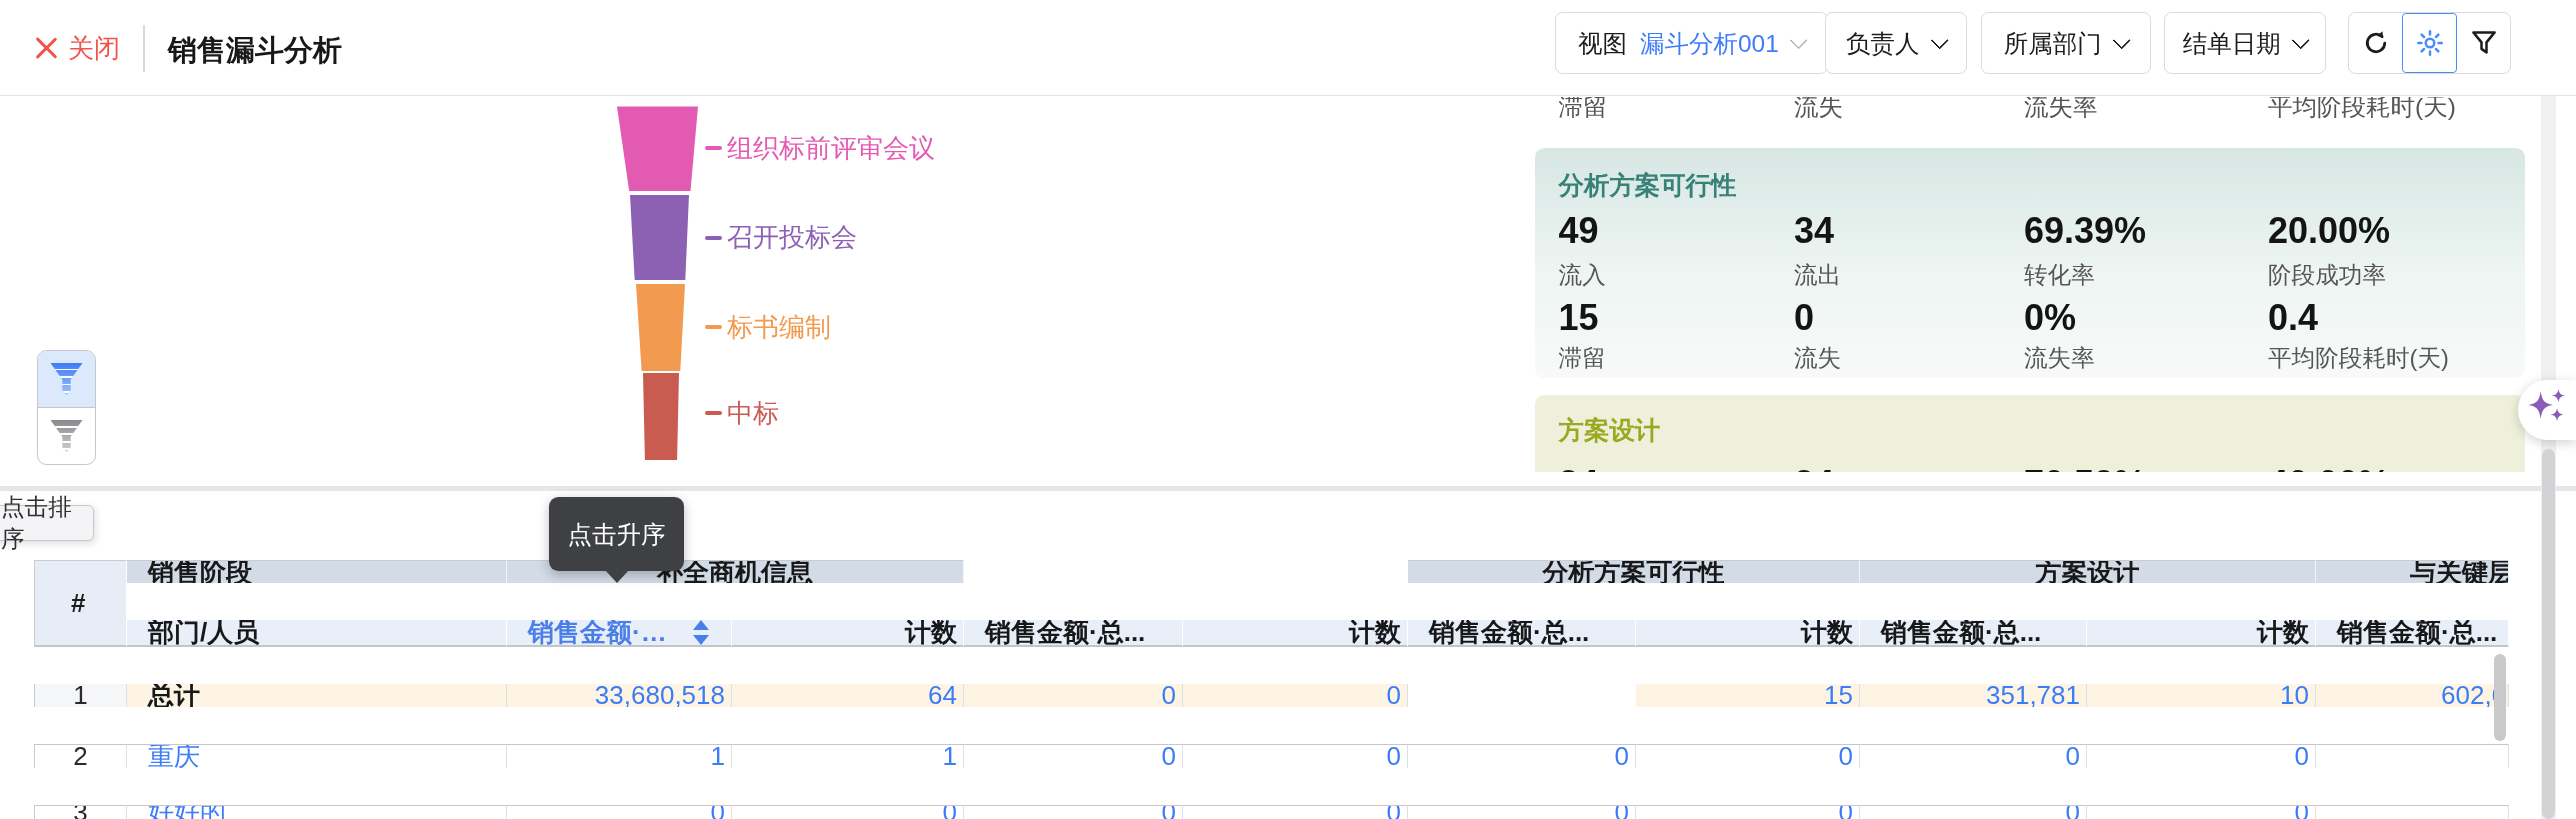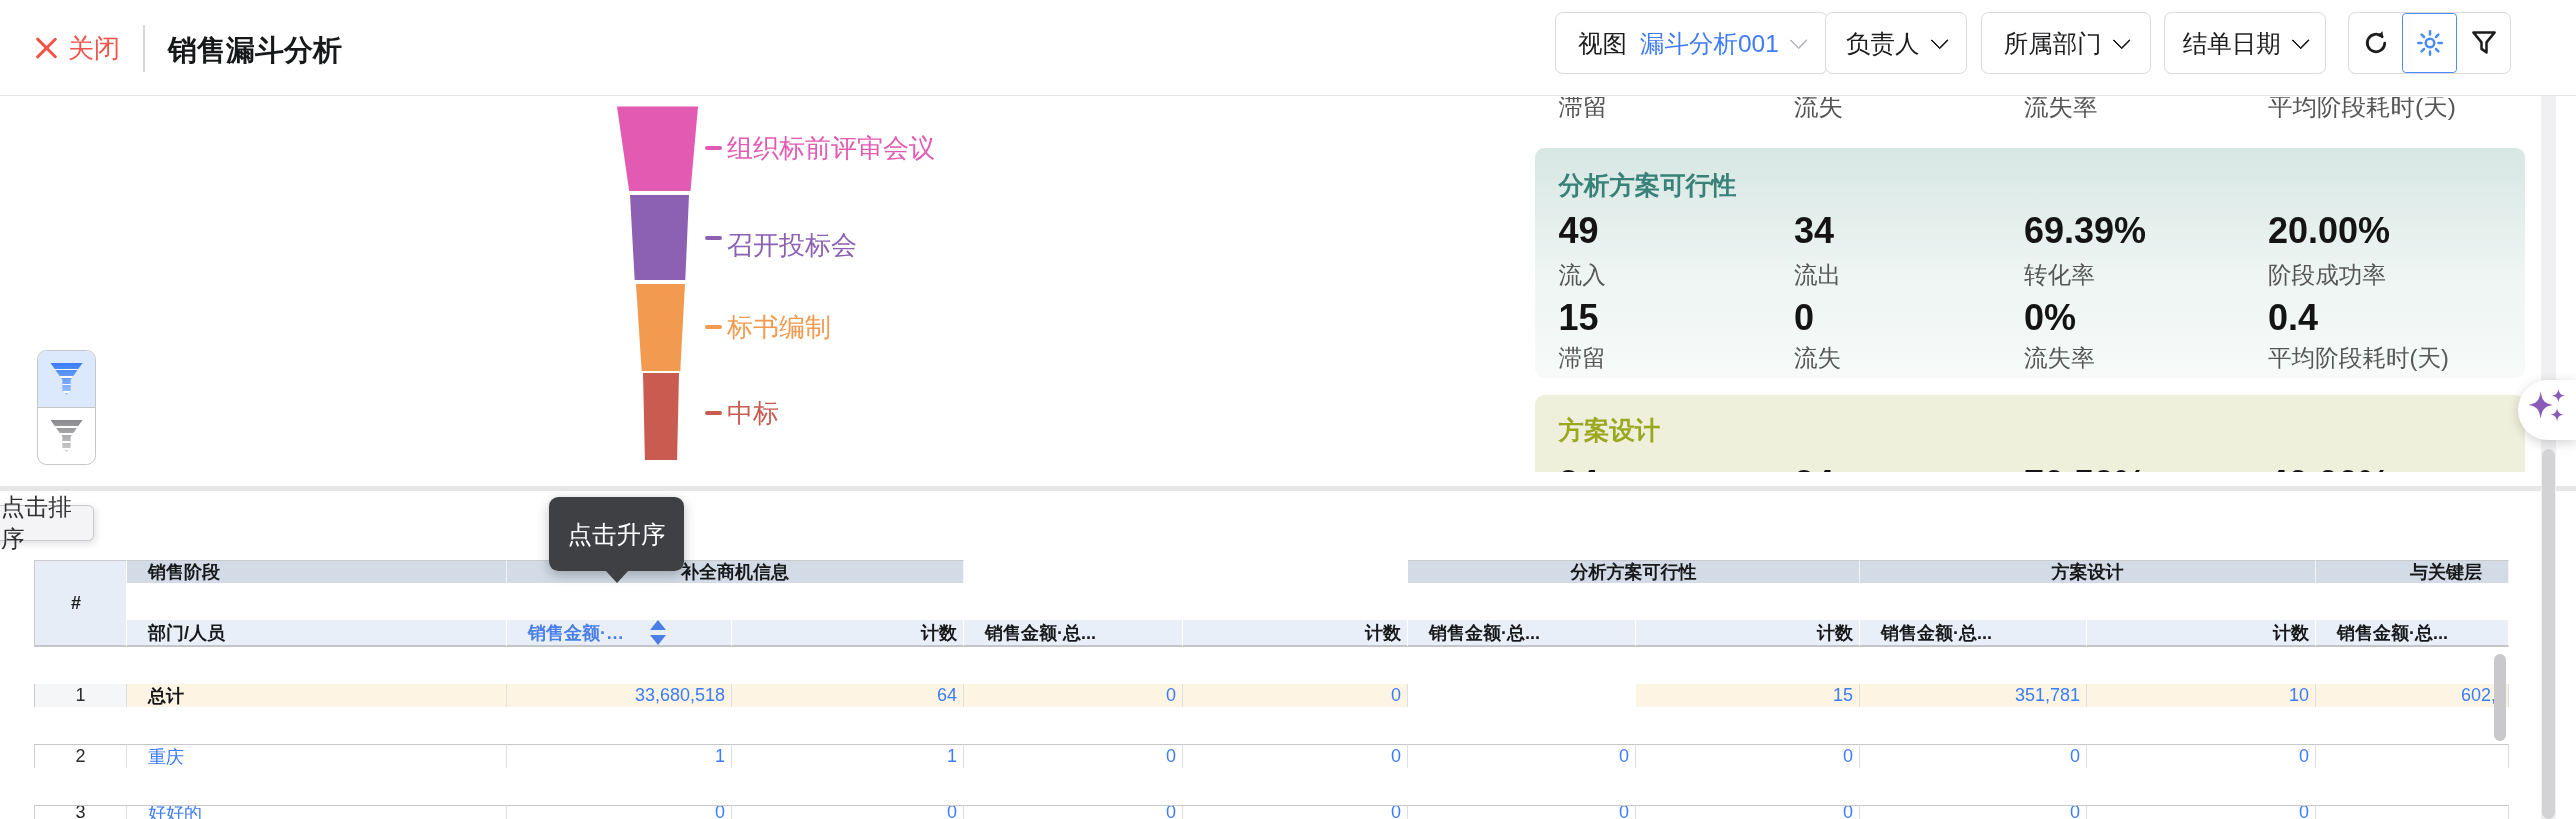--- a/index.html
+++ b/index.html
@@ -61,21 +61,21 @@
   #ai-button{position:absolute;left:2518px;top:380px;width:58px;height:60px;background:#fff;
      border-radius:30px 0 0 30px;box-shadow:0 2.8px 11.3px rgba(0,0,0,.18);cursor:pointer;z-index:40;}
   
   #page-scroll-track{position:absolute;left:2541px;top:0;width:15px;height:820px;background:#f0f0f3;z-index:20;}
   #page-scroll-thumb{position:absolute;left:2542px;top:449px;width:13px;height:370px;background:#d3d3d6;
      border-radius:6.6px;z-index:45;cursor:pointer;}
   
   #section-line{position:absolute;left:0;top:486px;width:2576px;height:4.7px;background:#e6e6e9;}
   #table-wrap{position:absolute;left:34px;top:523px;width:2475px;overflow:hidden;z-index:10;}
   #grid{display:grid;grid-template-rows:60px 64px 60px 61px 51px;}
-  .cell{box-sizing:border-box;display:flex;align-items:center;font-size:18px;overflow:hidden;white-space:nowrap;margin-top:37px;}
+  .cell{box-sizing:border-box;display:flex;align-items:center;font-size:26px;overflow:hidden;white-space:nowrap;margin-top:37px;}
   .cell.hdr-group{background:#d2dbe6;font-weight:700;color:#17181a;justify-content:center;
       border-right:1.9px solid #f2f4f7;border-top:0.9px solid #c9cbcf;}
   .cell.hdr-group.first{justify-content:flex-start;padding-left:21px;}
   .cell.hdr-group.cut{justify-content:flex-start;padding-left:94px;}
   .cell.hdr-sub{background:#e9eff9;font-weight:700;color:#17181a;border-right:1.9px solid #fff;
       border-bottom:2.8px solid #c3c5c9;}
   .cell.idx-hdr{grid-row:1/3;background:#e7edf6;border-left:0.9px solid #c9cbcf;border-top:0.9px solid #c9cbcf;
       border-right:1.9px solid #fff;border-bottom:2.8px solid #c3c5c9;font-weight:700;padding-left:36px;}
   .pad-l{padding-left:21px;justify-content:flex-start;}
   .pad-r{padding-right:6px;justify-content:flex-end;}
@@ -167,21 +167,21 @@
       <div class="mini-funnel gray"></div>
     </div>
   </div>
 
   <div id="funnel-chart">
       <div class="funnel-seg" style="left: 617px; top: 9.4px; width: 81px; height: 85px; background: rgb(227, 90, 178); clip-path: polygon(0px 0px, 100% 0px, 90.7% 100%, 15.1% 100%);"></div>
       <div class="funnel-dash" style="left: 705px; top: 49px; background: rgb(227, 90, 178);"></div>
       <div class="funnel-label" style="left: 727px; top: 35px; color: rgb(227, 90, 178);">组织标前评审会议</div>
       <div class="funnel-seg" style="left: 630px; top: 98px; width: 59px; height: 85px; background: rgb(140, 96, 179); clip-path: polygon(0px 0px, 100% 0px, 93.7% 100%, 7.9% 100%);"></div>
       <div class="funnel-dash" style="left: 705px; top: 139px; background: rgb(140, 96, 179);"></div>
-      <div class="funnel-label" style="left: 727px; top: 132px; color: rgb(140, 96, 179);">召开投标会</div>
+      <div class="funnel-label" style="left: 727px; top: 124px; color: rgb(140, 96, 179);">召开投标会</div>
       <div class="funnel-seg" style="left: 636px; top: 187px; width: 49px; height: 87px; background: rgb(242, 154, 79); clip-path: polygon(0px 0px, 100% 0px, 90.4% 100%, 11.5% 100%);"></div>
       <div class="funnel-dash" style="left: 705px; top: 228px; background: rgb(242, 154, 79);"></div>
       <div class="funnel-label" style="left: 727px; top: 214px; color: rgb(242, 154, 79);">标书编制</div>
       <div class="funnel-seg" style="left: 643px; top: 276px; width: 36px; height: 87px; background: rgb(201, 91, 81); clip-path: polygon(0px 0px, 100% 0px, 94.7% 100%, 5.3% 100%);"></div>
       <div class="funnel-dash" style="left: 705px; top: 314px; background: rgb(201, 91, 81);"></div>
       <div class="funnel-label" style="left: 727px; top: 300px; color: rgb(201, 91, 81);">中标</div>
     </div>
 
   <div id="partial-top-labels">
       <div class="pcol" style="left: 23.6px; top: 0px;">滞留</div>

